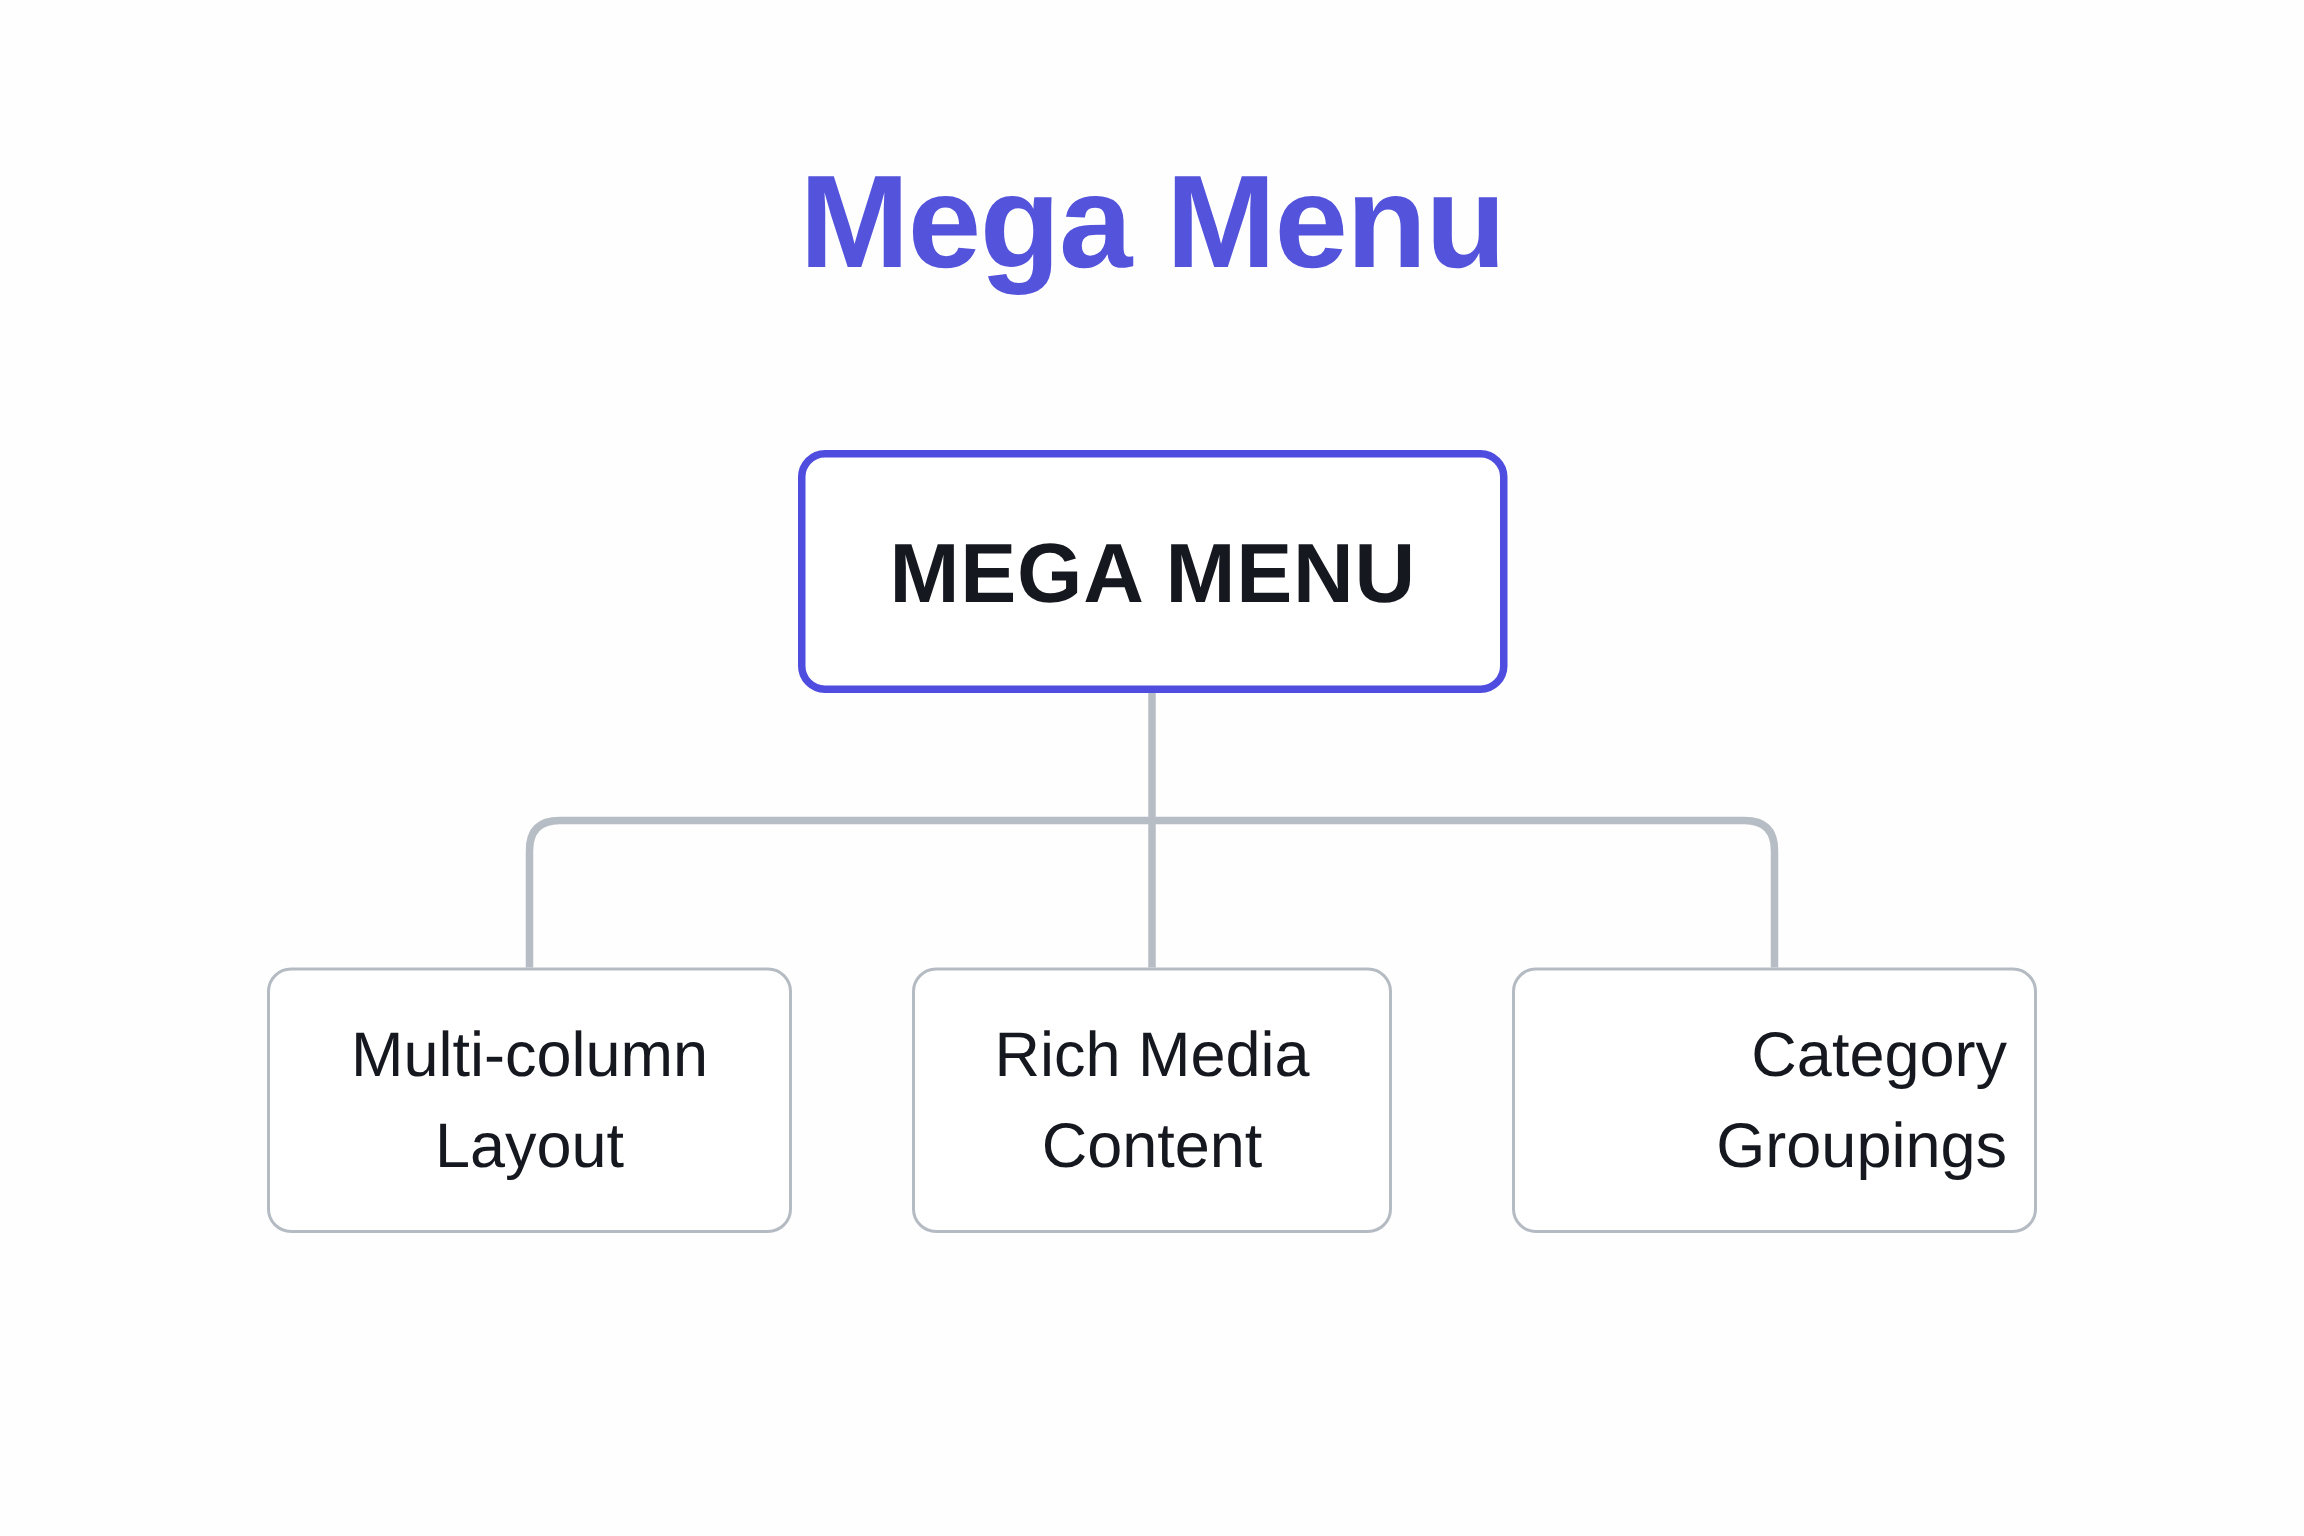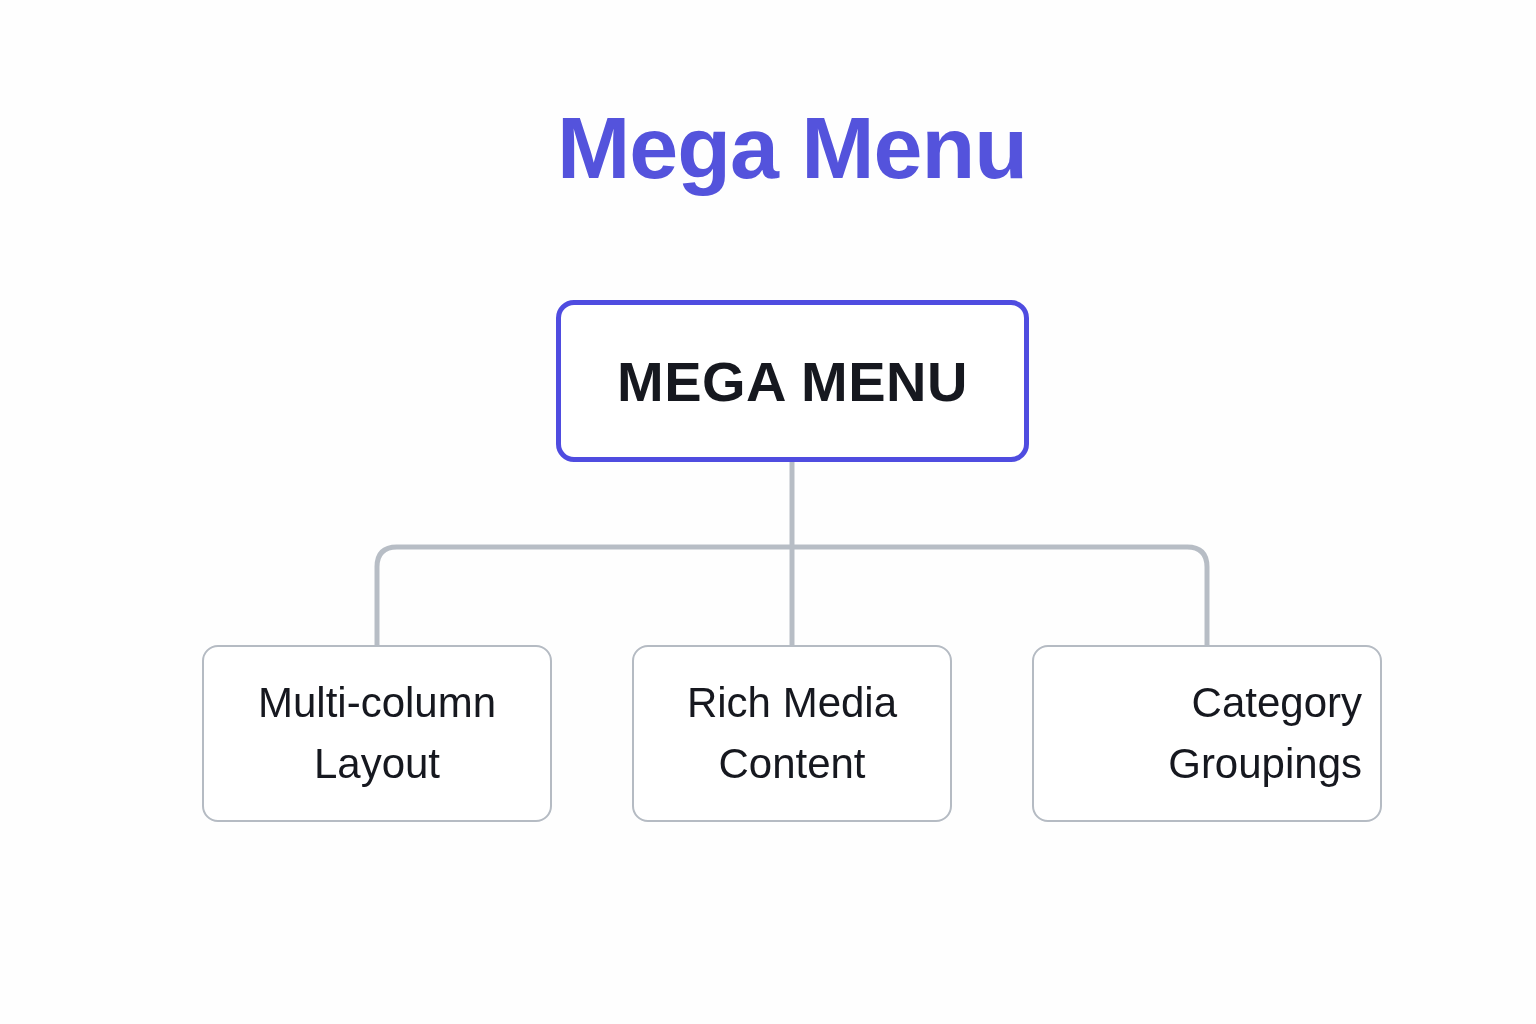--- a/index.html
+++ b/index.html
@@ -8,21 +8,20 @@
     width: 1536px;
     height: 1024px;
     background: #fefefe;
     font-family: "Liberation Sans", "DejaVu Sans", sans-serif;
     overflow: hidden;
   }
   .canvas {
     position: relative;
     width: 1300px;
     height: 1024px;
-    margin-left: 24px;
   }
   .page-title {
     position: absolute;
     top: 100px;
     left: 0;
     width: 1536px;
     text-align: center;
     font-size: 88px;
     line-height: 1.1;
     font-weight: 700;

